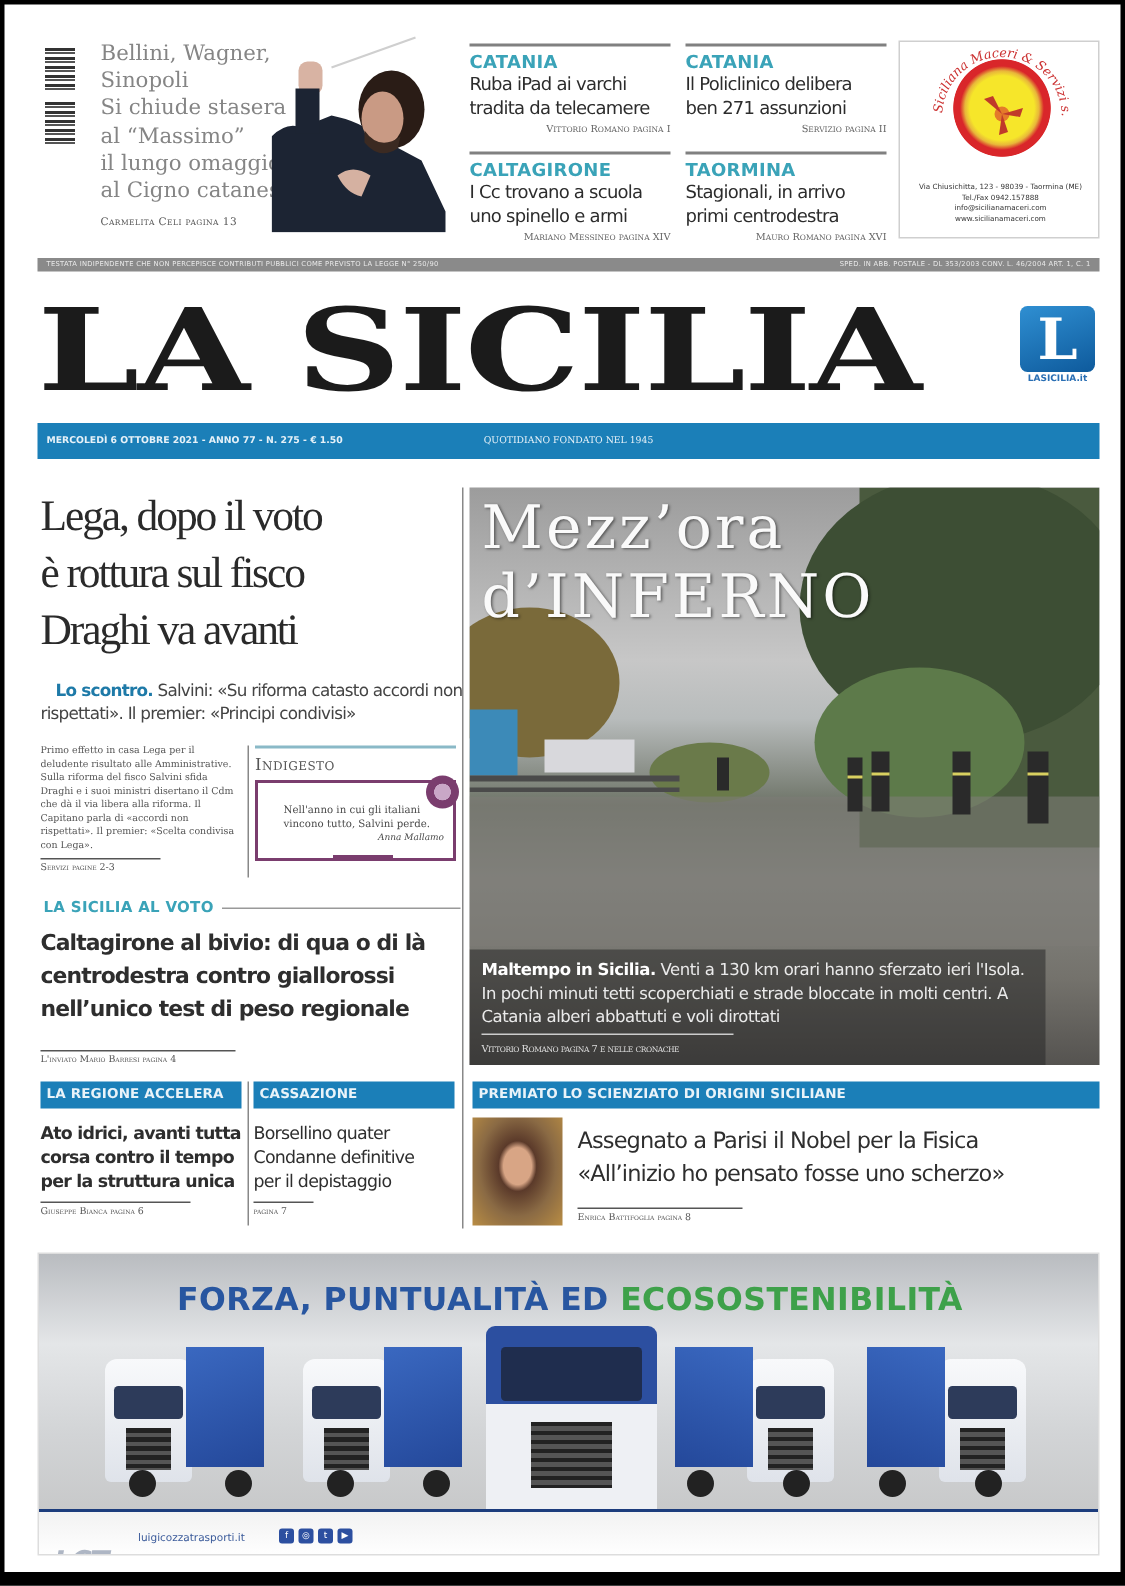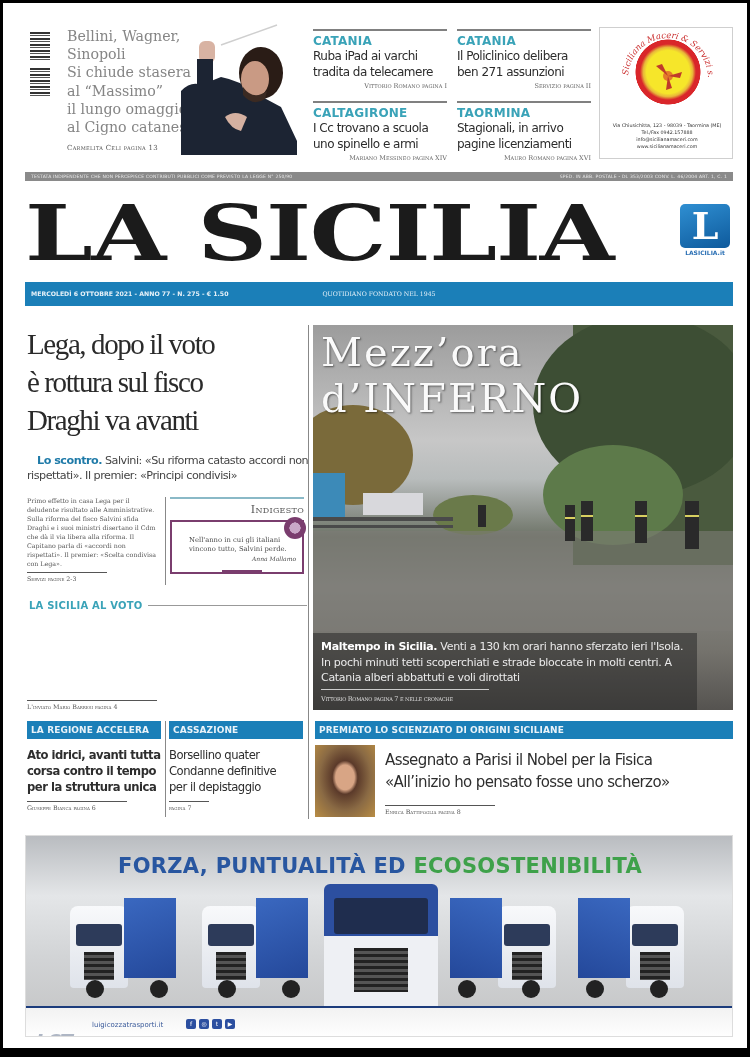--- a/index.html
+++ b/index.html
@@ -97,21 +97,21 @@
     font-family: "DejaVu Serif", serif; font-size: 6.3px; line-height: 9px; color: #555;
   }
   .lead-by {
     left: 24px; top: 569px; width: 80px; font-size: 6.3px; color: #555; border-top: 1px solid #555; padding-top: 2px;
     font-variant: small-caps;
   }
   .vrule { background: #888; width: 1px; }
   .indigesto {
     left: 167px; top: 494px; width: 134px; border-top: 2px solid #8ab9c7; padding-top: 4px;
   }
-  .indigesto .lbl { font-family: "DejaVu Serif", serif; font-size: 11px; color: #555; font-variant: small-caps; letter-spacing: .3px; text-align: right; }
+  .indigesto .lbl { font-family: "DejaVu Serif", serif; font-size: 11px; color: #555; font-variant: small-caps; letter-spacing: .3px; }
   .indigesto .box {
     margin-top: 4px; height: 54px; border: 2px solid #7a3d6e; position: relative; padding: 14px 6px 0 17px;
     font-size: 6.8px; line-height: 9px; color: #4a4a4a;
   }
   .indigesto .box .auth { text-align: right; font-style: italic; font-size: 6px; }
   .indigesto .box .cup {
     position: absolute; right: -4px; top: -5px; width: 22px; height: 22px; border-radius: 50%;
     background: radial-gradient(circle, #c9a7c7 0 35%, #7a3d6e 37% 100%);
   }
   .indigesto .box .tab {
@@ -251,21 +251,21 @@
     <div class="rule"></div>
     <div class="kicker">CALTAGIRONE</div>
     <div class="title">I Cc trovano a scuola</div>
     <div class="title">uno spinello e armi</div>
     <div class="by">Mariano Messineo pagina XIV</div>
   </div>
   <div class="abs brief-col" style="left:454px; top:98px;">
     <div class="rule"></div>
     <div class="kicker">TAORMINA</div>
     <div class="title">Stagionali, in arrivo</div>
-    <div class="title">pagine licenziamenti</div>
+    <div class="title">primi centrodestra</div>
     <div class="by">Mauro Romano pagina XVI</div>
   </div>
 
   <div class="abs ad-box">
     <div class="abs ad-circle"></div>
     <svg class="abs ad-ring-text" viewBox="0 0 124 86">
       <defs>
           <path id="ring" d="M22 46 A40 40 0 1 1 102 46"></path>
         </defs>
       <text font-family="DejaVu Serif, serif" font-size="8.5" fill="#c33" font-style="italic">
@@ -319,20 +319,25 @@
       <div class="auth">Anna Mallamo</div>
       <span class="tab"></span>
     </div>
   </div>
 
   <div class="abs vrule" style="left:305px; top:322px; height:494px;"></div>
 
   <div class="abs voto-kicker">
     <span class="sec-kicker">LA SICILIA AL VOTO</span>
     <span class="line"></span>
+  </div>
+  <div class="abs voto-head">
+    <div>Caltagirone al bivio: di qua o di là</div>
+    <div>centrodestra contro giallorossi</div>
+    <div>nell’unico test di peso regionale</div>
   </div>
   <div class="abs voto-by">L'inviato Mario Barresi pagina 4</div>
 
   <div class="abs" style="left:24px; top:718px; width:134px;">
     <div class="blue-tag">LA REGIONE ACCELERA</div>
     <div class="small-head" style="margin-top:8px;">
       <div>Ato idrici, avanti tutta</div>
       <div>corsa contro il tempo</div>
       <div>per la struttura unica</div>
     </div>

